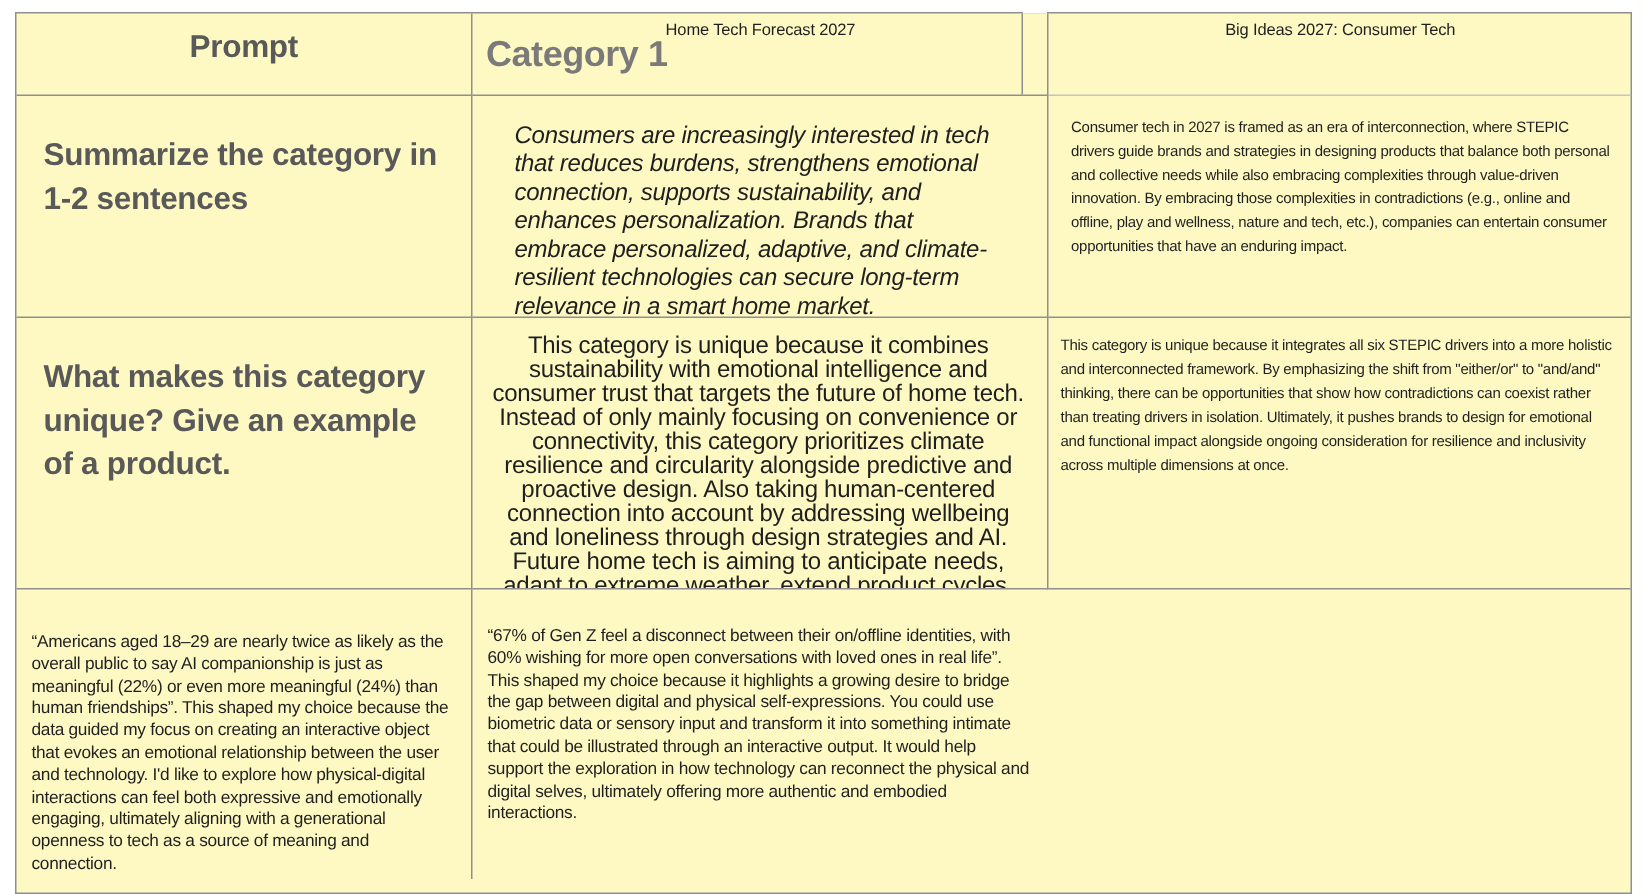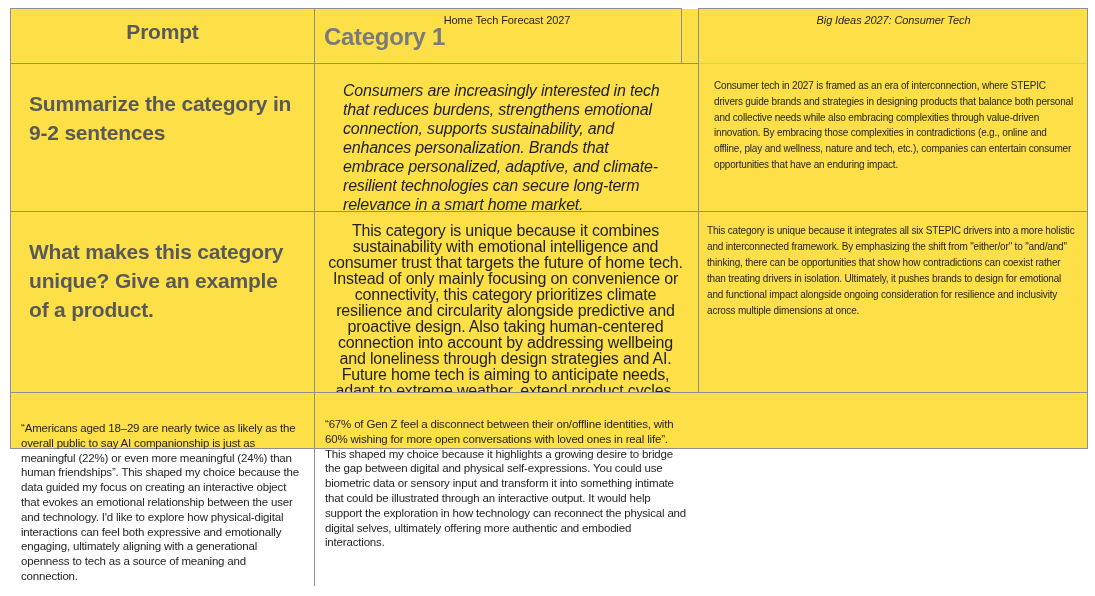--- a/index.html
+++ b/index.html
@@ -2,44 +2,44 @@
 <html><head>
 <meta charset="utf-8">
 <style>
   * { margin:0; padding:0; box-sizing:border-box; }
   html,body { background:#ffffff; }
   .canvas {
     position:relative; width:1095px; height:596px; background:#ffffff;
     font-family:"Liberation Sans","DejaVu Sans",sans-serif; overflow:hidden;
   }
   .tbl {
-    position:absolute; left:10px; top:8px; width:1078px; height:441px;
+    position:absolute; left:10px; top:8px; width:1078px; height:588px;
     display:grid;
     grid-template-columns:304px 384px 388px;
     grid-template-rows:55px 148px 181px 193px;
-    border:1px solid #8f8f8f; background:#fde047;
+    border:1px solid #8f8f8f; background:#fef9c3;
   }
   .cell { border-right:1px solid #8f8f8f; border-bottom:1px solid #8f8f8f; overflow:hidden; }
   .cell.last-col { border-right:none; }
   .cell.last-row { border-bottom:none; }
 
   .head-prompt {
     display:flex; align-items:flex-start; justify-content:center;
     padding-top:11px;
     font-size:21px; font-weight:bold; color:#595959; letter-spacing:-0.2px;
   }
   .head-cat { padding:5px 8px 0 9px; }
   .head-cat .src {
     font-size:11px; color:#1f1f1f; letter-spacing:-0.1px; text-align:center;
   }
   .head-cat .cat-title {
     text-align:left; font-size:24px; font-weight:bold; color:#7a7a7a;
     letter-spacing:-0.3px; margin-top:-3px;
   }
-  .light-bottom { border-bottom-color:#c4c4c4;font-style:italic; }
+  .light-bottom { border-bottom-color:#c4c4c4; }
 
   .prompt-cell {
     padding:26px 12px 0 18px;
     font-size:21px; font-weight:bold; color:#595959;
     line-height:1.38; letter-spacing:-0.2px;
   }
   .body-cell { color:#1f1f1f; letter-spacing:-0.18px; }
   .r1c1 { padding:17px 26px 0 28px; font-size:16px; line-height:19px;font-style:italic; }
   .r1c2 { padding:14px 14px 0 15px; font-size:10px;   line-height:15.8px; }
   .r2c1 { padding:11px 10px 0 8px;  font-size:16px;   line-height:16px;text-align:center; }
@@ -61,21 +61,21 @@
       <span>Prompt</span>
     </div>
     <div class="cell head-cat">
       <div class="src">Home Tech Forecast 2027</div>
       <div class="cat-title">Category 1</div>
     </div>
     <div class="cell head-cat last-col light-bottom">
       <div class="src">Big Ideas 2027: Consumer Tech</div>
     </div>
 
-    <div class="cell prompt-cell">Summarize the category in 9-2 sentences</div>
+    <div class="cell prompt-cell">Summarize the category in 1-2 sentences</div>
     <div class="cell body-cell r1c1">Consumers are increasingly interested in tech that reduces burdens, strengthens emotional connection, supports sustainability, and enhances personalization. Brands that embrace personalized, adaptive, and climate-resilient technologies can secure long-term relevance in a smart home market.</div>
     <div class="cell body-cell r1c2 last-col">Consumer tech in 2027 is framed as an era of interconnection, where STEPIC drivers guide brands and strategies in designing products that balance both personal and collective needs while also embracing complexities through value-driven innovation. By embracing those complexities in contradictions (e.g., online and offline, play and wellness, nature and tech, etc.), companies can entertain consumer opportunities that have an enduring impact.</div>
 
     <div class="cell prompt-cell">What makes this category unique? Give an example of a product.</div>
     <div class="cell body-cell r2c1">This category is unique because it combines sustainability with emotional intelligence and consumer trust that targets the future of home tech. Instead of only mainly focusing on convenience or connectivity, this category prioritizes climate resilience and circularity alongside predictive and proactive design. Also taking human-centered connection into account by addressing wellbeing and loneliness through design strategies and AI. Future home tech is aiming to anticipate needs, adapt to extreme weather, extend product cycles, minimize waste and more.</div>
     <div class="cell body-cell r2c2 last-col">This category is unique because it integrates all six STEPIC drivers into a more holistic and interconnected framework. By emphasizing the shift from "either/or" to "and/and" thinking, there can be opportunities that show how contradictions can coexist rather than treating drivers in isolation. Ultimately, it pushes brands to design for emotional and functional impact alongside ongoing consideration for resilience and inclusivity across multiple dimensions at once.</div>
 
     <div class="cell body-cell r3c1 last-row">“Americans aged 18–29 are nearly twice as likely as the overall public to say AI companionship is just as meaningful (22%) or even more meaningful (24%) than human friendships”. This shaped my choice because the data guided my focus on creating an interactive object that evokes an emotional relationship between the user and technology. I'd like to explore how physical-digital interactions can feel both expressive and emotionally engaging, ultimately aligning with a generational openness to tech as a source of meaning and connection.</div>
     <div class="cell body-cell r3c2 last-col last-row">“67% of Gen Z feel a disconnect between their on/offline identities, with 60% wishing for more open conversations with loved ones in real life”. This shaped my choice because it highlights a growing desire to bridge the gap between digital and physical self-expressions. You could use biometric data or sensory input and transform it into something intimate that could be illustrated through an interactive output. It would help support the exploration in how technology can reconnect the physical and digital selves, ultimately offering more authentic and embodied interactions.</div>
 

